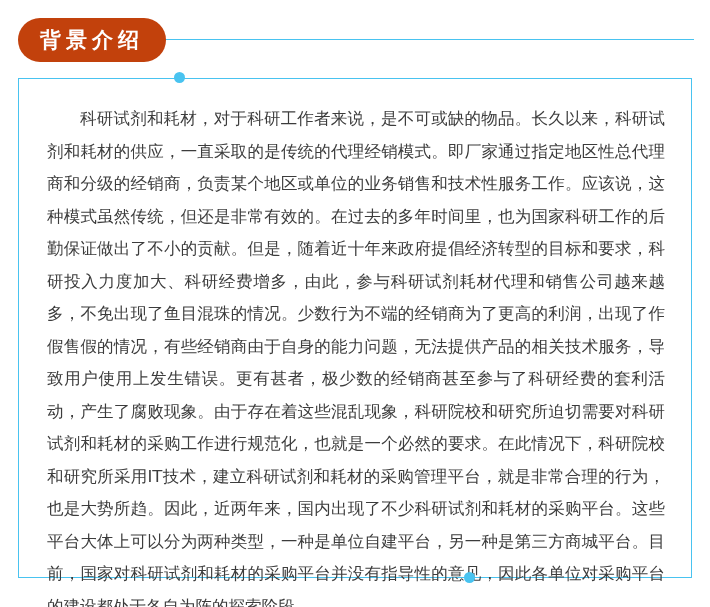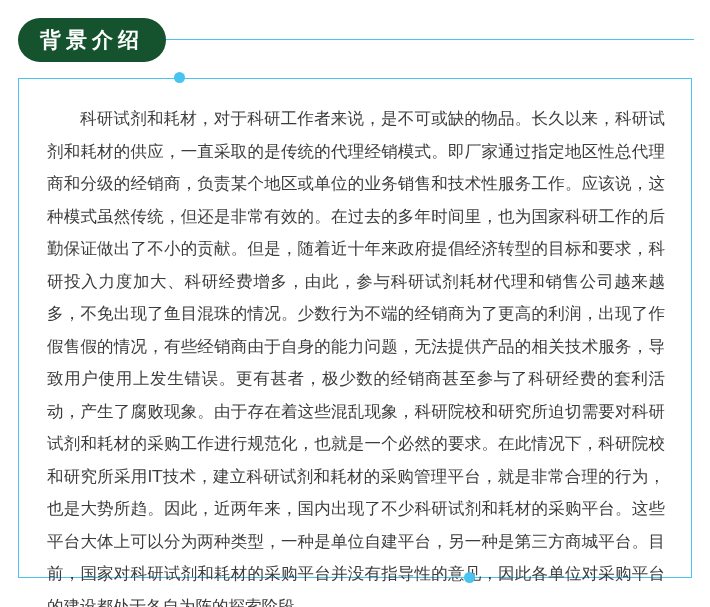--- a/index.html
+++ b/index.html
@@ -37,21 +37,21 @@
     background: #49c3f0;
   }
   .title-badge {
     position: absolute;
     left: 18px;
     top: 0;
     height: 44px;
     min-width: 130px;
     padding: 0 22px;
     border-radius: 22px;
-    background: #14532d;
+    background: #c2410c;
     color: #ffffff;
     font-size: 21px;
     letter-spacing: 5px;
     font-weight: bold;
     display: flex;
     align-items: center;
     justify-content: center;
     box-sizing: border-box;
   }
 

